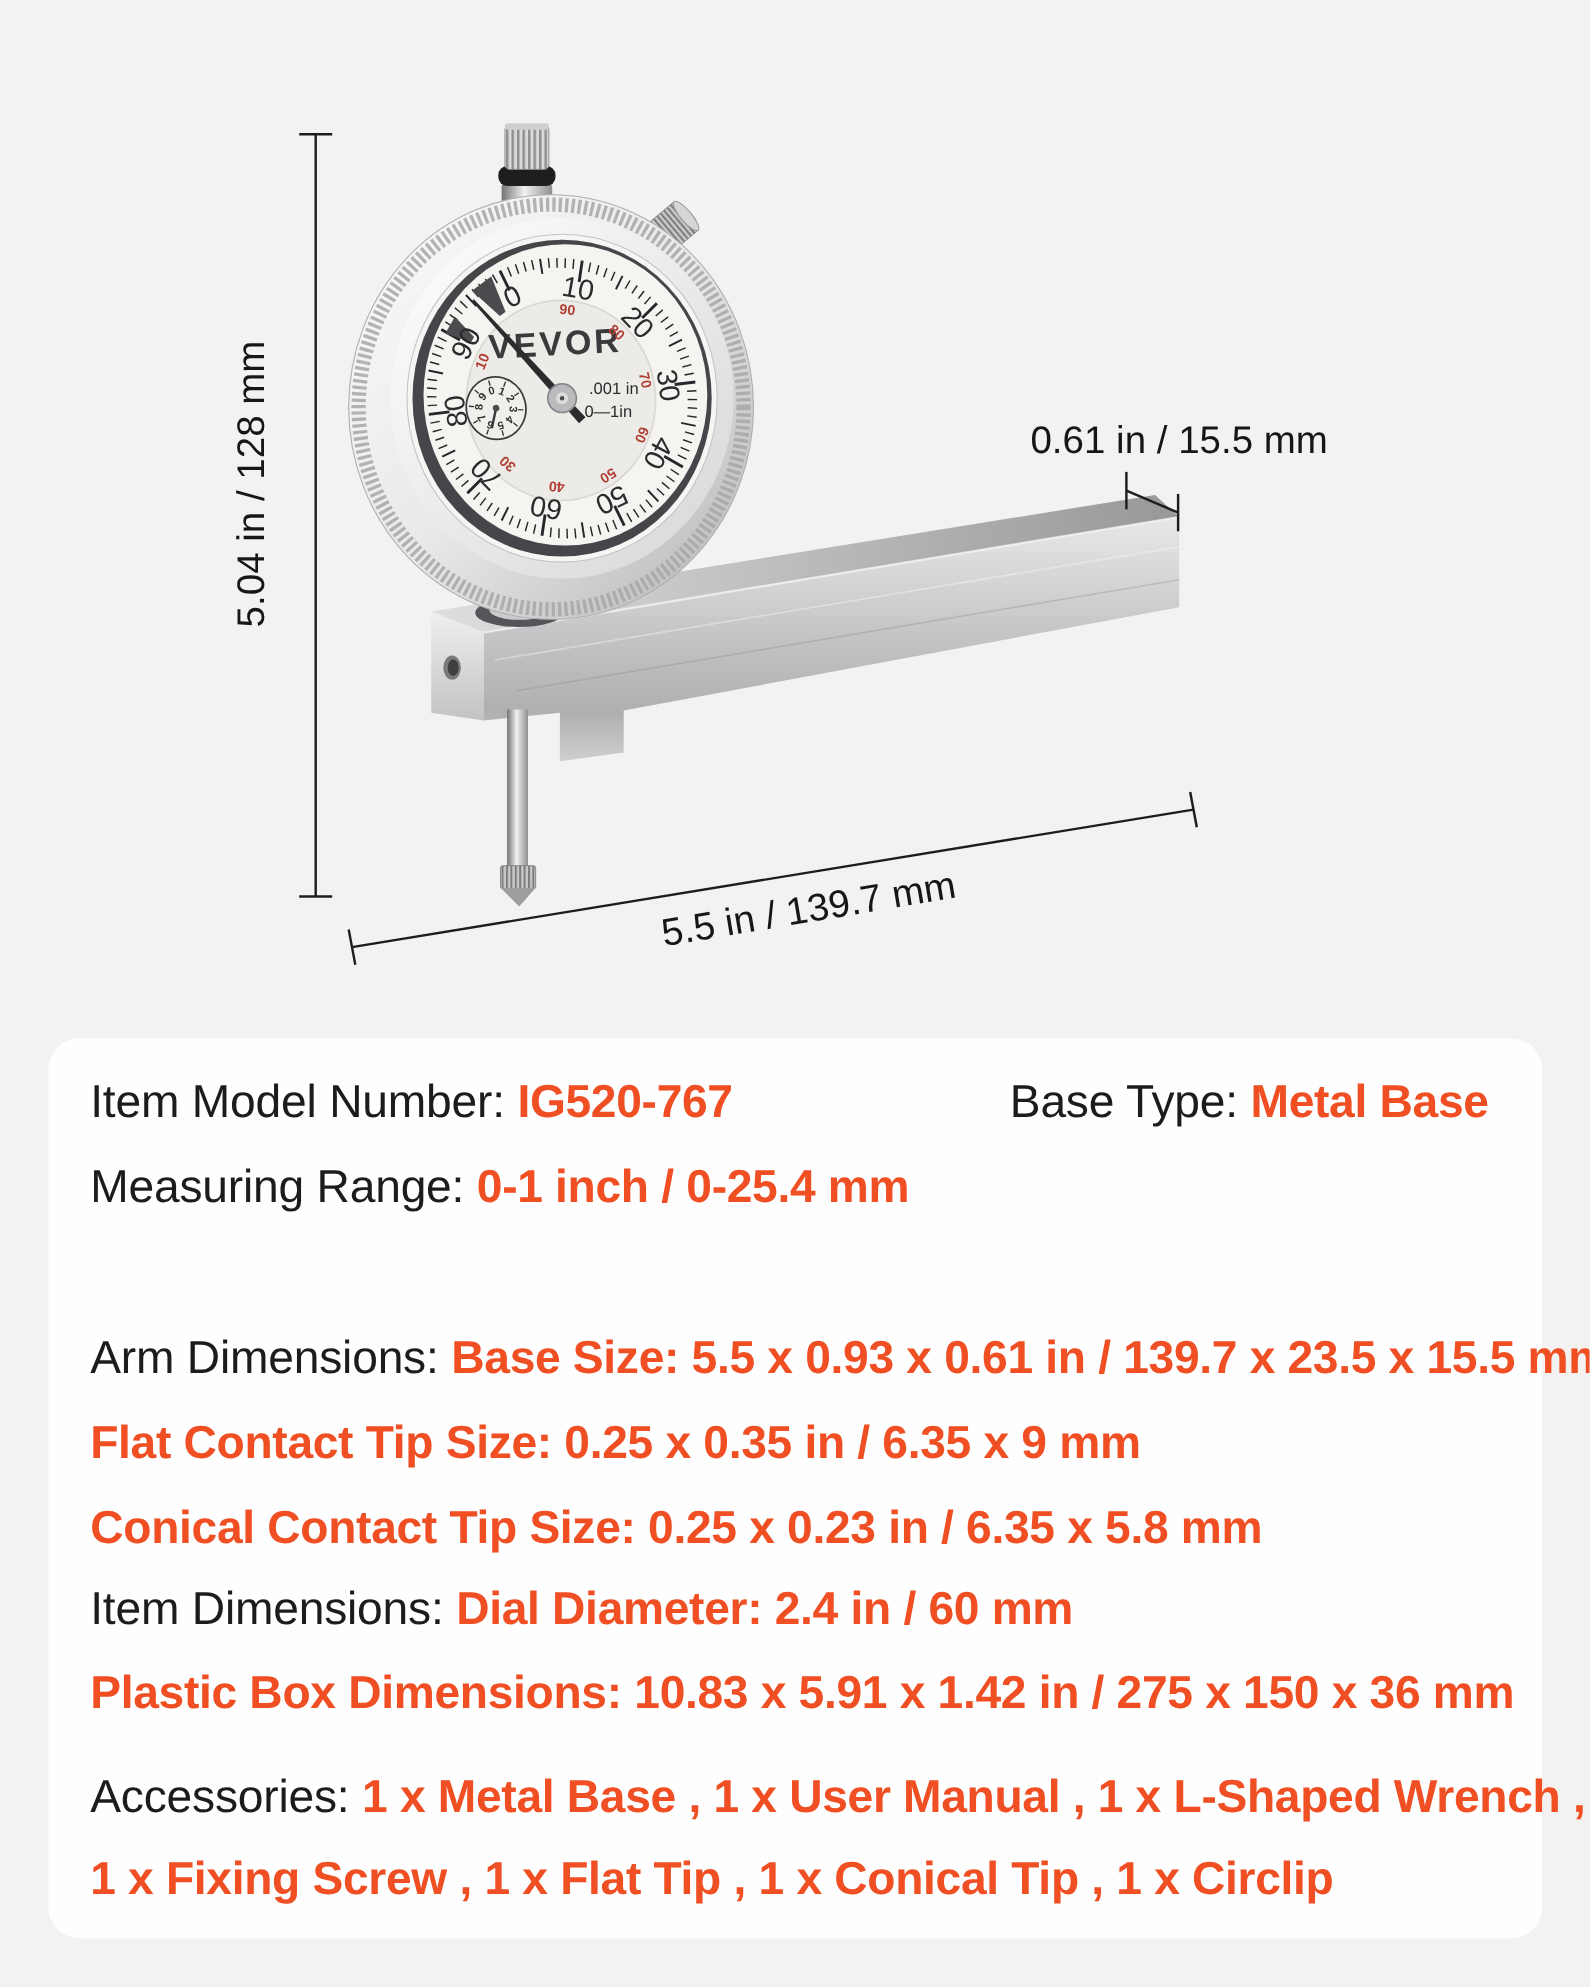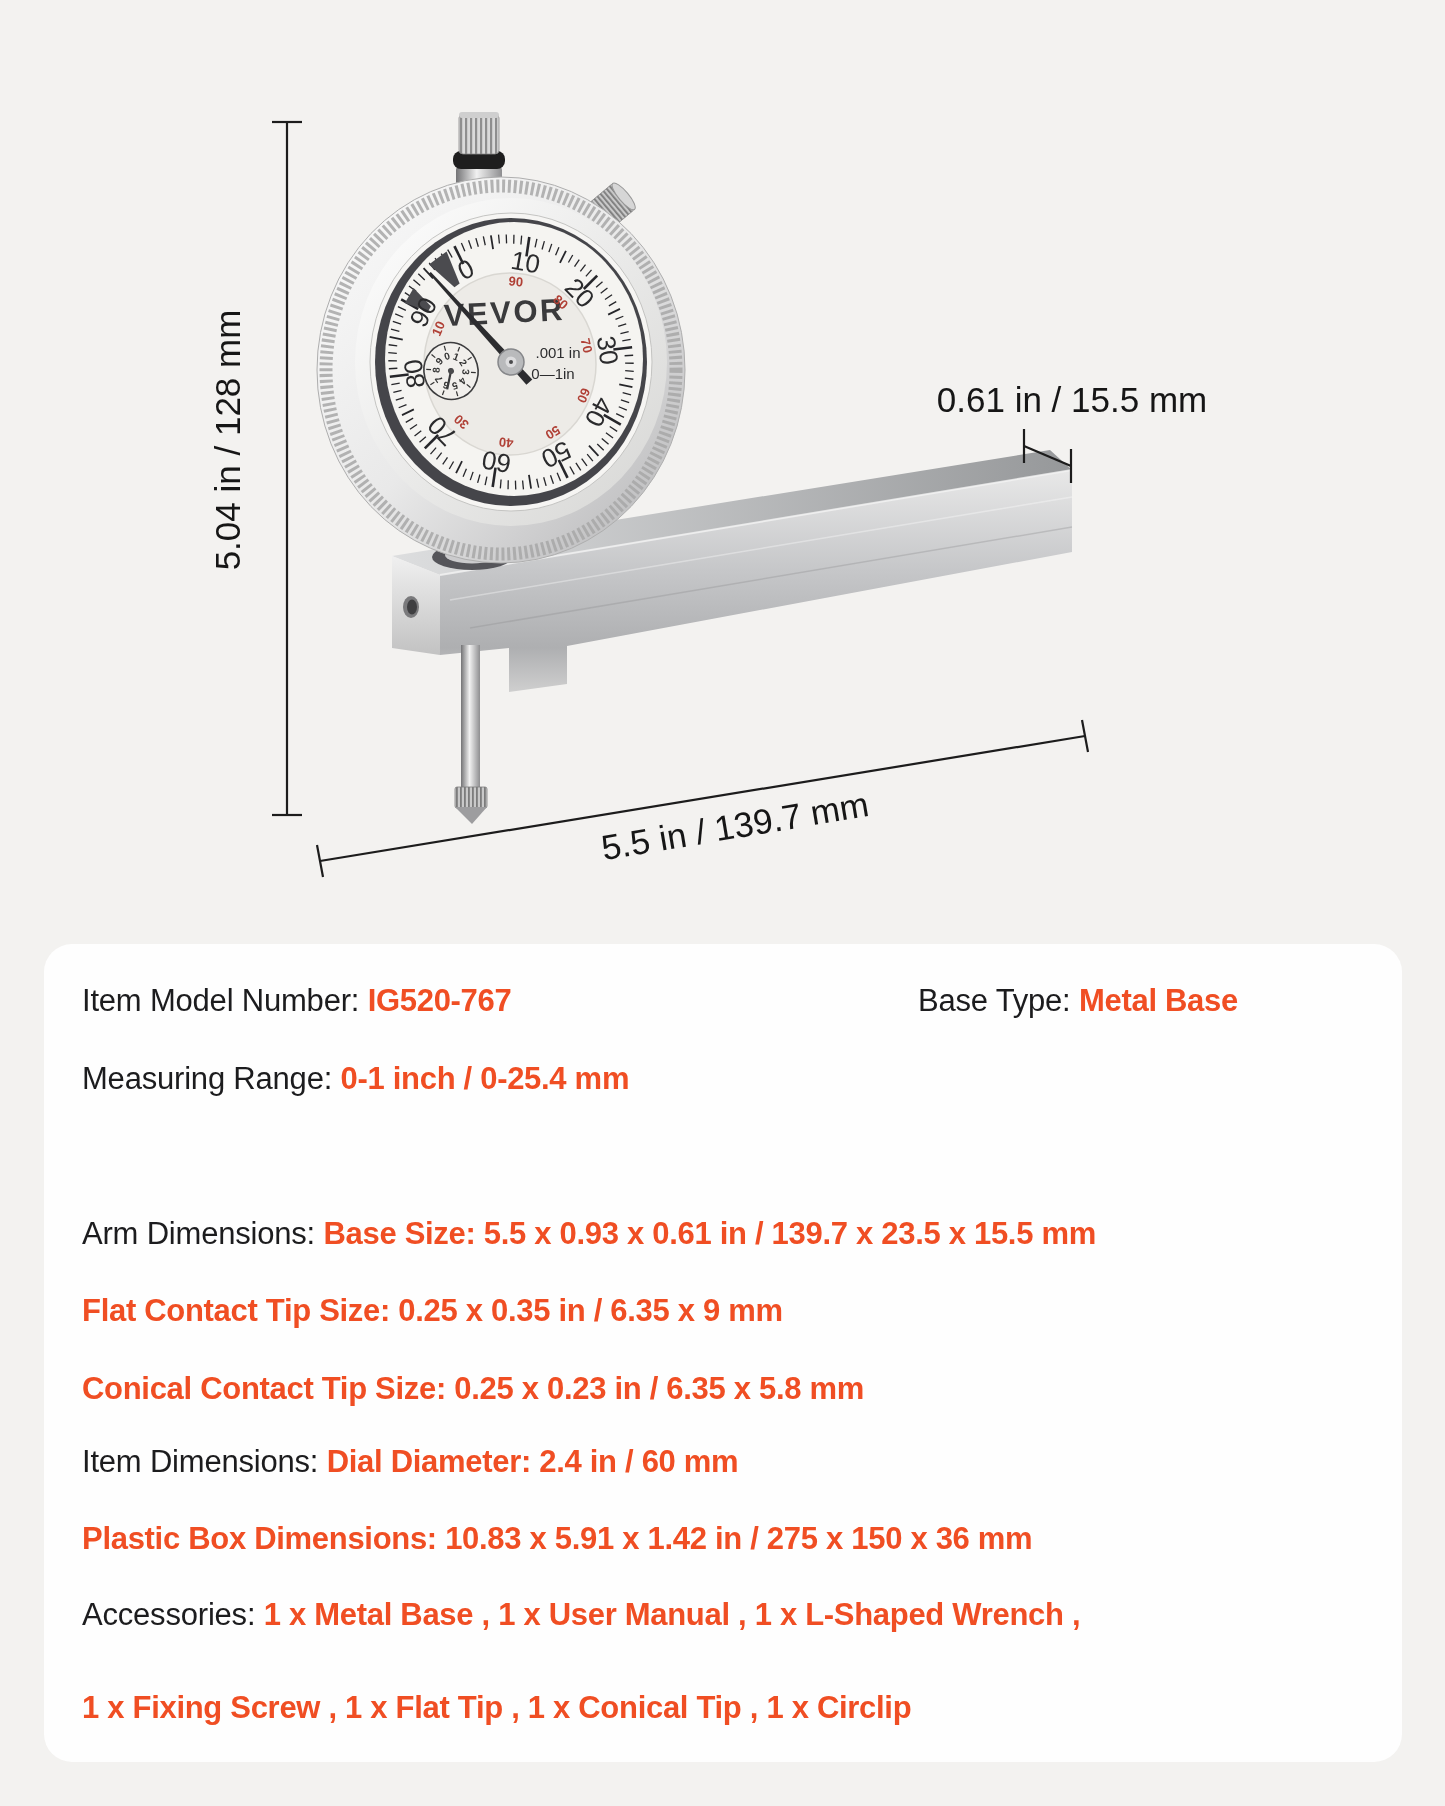--- a/index.html
+++ b/index.html
@@ -13,21 +13,21 @@
   .brandtxt{font-size:31px;font-weight:800;fill:#3a3a3c;letter-spacing:2.5px;}
   .dialsmall{font-size:15px;fill:#2c2c2e;font-weight:500;}
   .dialnum{font-size:26px;font-weight:500;fill:#2b2b2d;}
   .rednum{font-size:13px;font-weight:700;fill:#b04036;}
   .subnum{font-size:10px;font-weight:600;fill:#333;}
   #spec-card{
     position:absolute;left:44px;top:944px;width:1358px;height:818px;
     background:#fefefe;border-radius:28px;
   }
   .spec{
-    position:absolute;font-size:31px;color:#1c1c1e;white-space:nowrap;
+    position:absolute;font-size:42px;color:#1c1c1e;white-space:nowrap;
     letter-spacing:-0.2px;line-height:42px;
   }
   .spec .val{color:#f04e23;font-weight:700;letter-spacing:-0.3px;}
 </style>
 </head>
 <body>
 
 <svg id="scene" width="1445" height="946" viewBox="0 0 1445 946">
   <defs>
     <linearGradient id="bezelGrad" x1="0" y1="0" x2="1" y2="1">
@@ -293,15 +293,15 @@
 
 <div id="spec-card">
   <div class="spec" style="left:38px;top:36px"><span class="lbl">Item Model Number: </span><span class="val">IG520-767</span></div>
   <div class="spec" style="left:874px;top:36px"><span class="lbl">Base Type: </span><span class="val">Metal Base</span></div>
   <div class="spec" style="left:38px;top:114px"><span class="lbl">Measuring Range: </span><span class="val">0-1 inch / 0-25.4 mm</span></div>
   <div class="spec" style="left:38px;top:269px"><span class="lbl">Arm Dimensions: </span><span class="val">Base Size: 5.5 x 0.93 x 0.61 in / 139.7 x 23.5 x 15.5 mm</span></div>
   <div class="spec" style="left:38px;top:346px"><span class="lbl"></span><span class="val">Flat Contact Tip Size: 0.25 x 0.35 in / 6.35 x 9 mm</span></div>
   <div class="spec" style="left:38px;top:424px"><span class="lbl"></span><span class="val">Conical Contact Tip Size: 0.25 x 0.23 in / 6.35 x 5.8 mm</span></div>
   <div class="spec" style="left:38px;top:497px"><span class="lbl">Item Dimensions: </span><span class="val">Dial Diameter: 2.4 in / 60 mm</span></div>
   <div class="spec" style="left:38px;top:574px"><span class="lbl"></span><span class="val">Plastic Box Dimensions: 10.83 x 5.91 x 1.42 in / 275 x 150 x 36 mm</span></div>
-  <div class="spec" style="left:38px;top:650px"><span class="lbl">Accessories: </span><span class="val">1 x Metal Base , 1 x User Manual , 1 x L-Shaped Wrench ,</span></div>
+  <div class="spec" style="left:38px;top:668px"><span class="lbl">Accessories: </span><span class="val">1 x Metal Base , 1 x User Manual , 1 x L-Shaped Wrench ,</span></div>
   <div class="spec" style="left:38px;top:743px"><span class="lbl"></span><span class="val">1 x Fixing Screw , 1 x Flat Tip , 1 x Conical Tip , 1 x Circlip</span></div>
 </div>
 
 </body></html>

